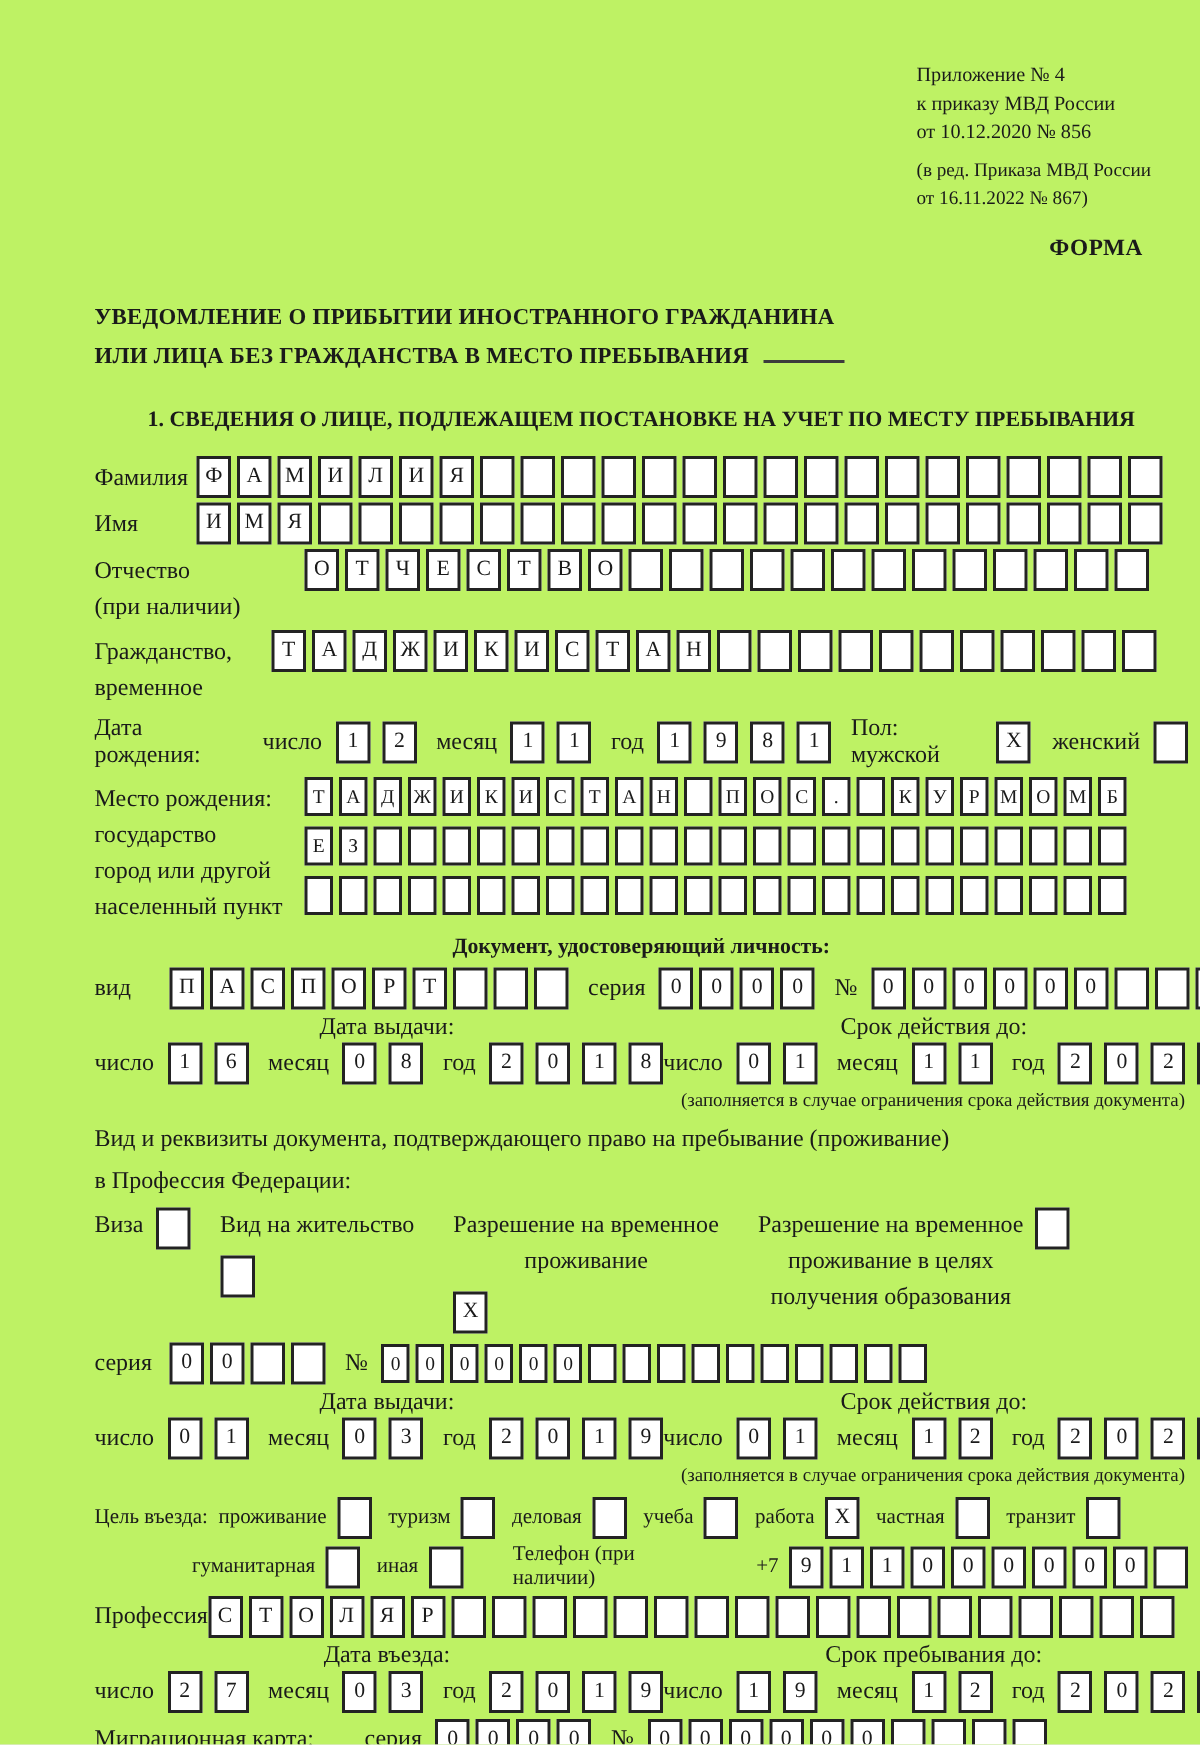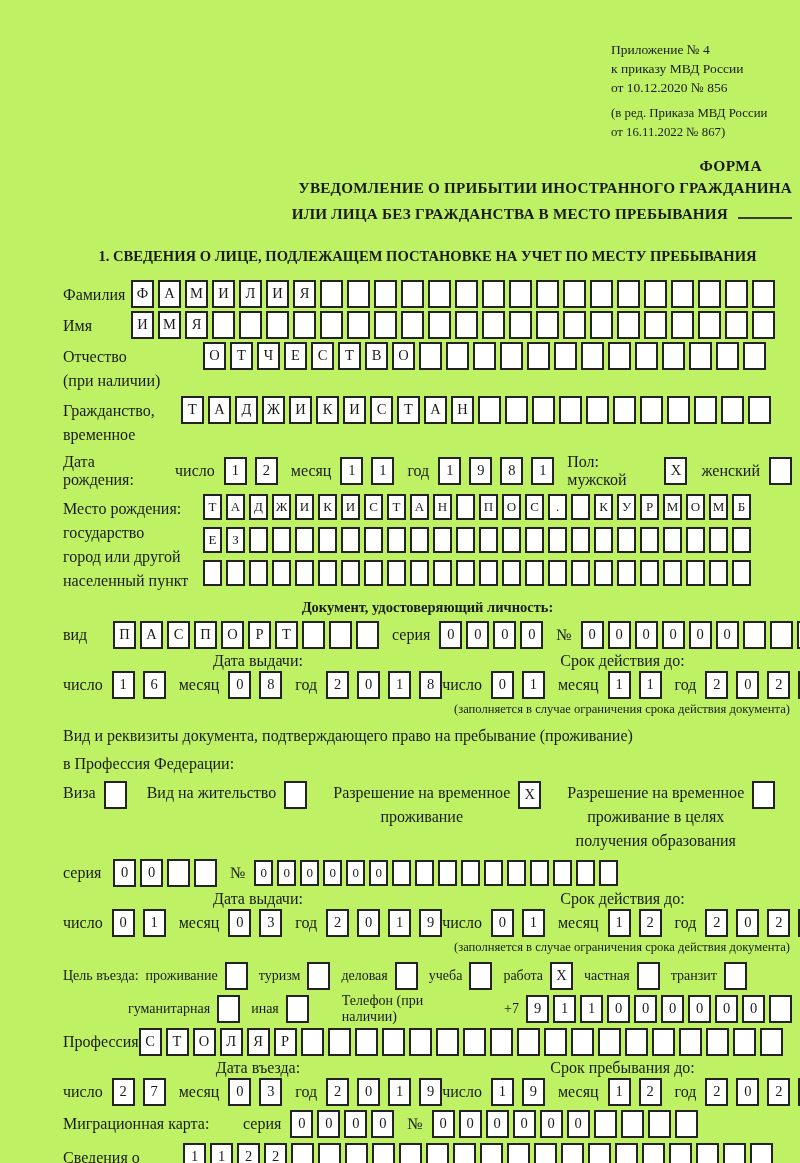--- a/index.html
+++ b/index.html
@@ -1,21 +1,21 @@
 <!DOCTYPE html>
 <html><head>
 <meta charset="utf-8">
 <style>
   html,body{margin:0;padding:0;background:#e8e8e8;}
   body{width:800px;height:1163px;font-family:"Liberation Serif","DejaVu Serif",serif;color:#1a1a1a;}
   .page{box-sizing:border-box;width:800px;height:1163px;background:#bef264;padding:40px 8px 0 63px;overflow:hidden;position:relative;}
   .hdr{margin-left:548px;font-size:13.5px;line-height:1.42;}
   .hdr .sub{margin-top:7px;font-size:12.8px;}
   .forma{margin-top:16px;padding-right:30px;text-align:right;font-weight:bold;font-size:15.5px;letter-spacing:.4px;}
-  .title{margin-top:0;text-align:right;font-weight:bold;font-size:15.2px;line-height:1.75;letter-spacing:.2px;}
+  .title{margin-top:24px;text-align:left;font-weight:bold;font-size:15.2px;line-height:1.75;letter-spacing:.2px;}
   .uline{display:inline-block;width:54px;border-bottom:2px solid #3c3c3c;margin-left:10px;height:14px;}
   .sec{margin:20px 0 15px;text-align:center;font-weight:bold;font-size:14.6px;}
   .frow{display:flex;align-items:flex-start;margin-bottom:3px;}
   .lbl{padding-top:3px;line-height:1.5;}
   .w50{flex:0 0 50px;}.w68{flex:0 0 68px;}.w118{flex:0 0 118px;}.w120{flex:0 0 120px;}.w140{flex:0 0 140px;}.w158{flex:0 0 158px;}
   .cells{display:inline-flex;gap:4px;}
   .cell{flex:none;width:19px;height:24px;border:2px solid #232323;display:inline-flex;align-items:center;justify-content:center;font-size:14.5px;background:#fff;}
   .cells.sm .cell{width:15px;height:22px;font-size:13px;}
   .cells.wide{gap:8px;}
   .stack{display:flex;flex-direction:column;gap:7px;}
@@ -25,21 +25,21 @@
   .dh-l{flex:0 0 390px;text-align:center;}
   .dh-r{flex:1;text-align:center;}
   .dgroup{display:flex;align-items:center;}
   .dlab{margin-right:9px;}
   .mr{margin-right:13px;}
   .rt{margin-left:auto;}
   .note-r{text-align:right;font-size:12.6px;margin:1px 2px 7px 0;}
   .plain{margin:3px 0;line-height:1.55;}
   .optrow{display:flex;align-items:flex-start;margin:4px 0 6px;}
   .opt{display:flex;align-items:flex-start;gap:8px;}
-  .opt .txt{text-align:center;line-height:1.5;}.g20{margin-right:20px;}.g26{margin-right:26px;}
+  .opt .txt{text-align:center;line-height:1.5;}.g20{margin-right:20px;}.g26{margin-right:26px;flex-direction:column;}
   .goalrow{display:flex;align-items:center;margin:3px 0;}
   .goalrow .gl{margin-right:7px;}
   .goalrow .gbx{margin-right:11px;}
   .indent{margin-left:65px;}
 </style>
 </head>
 <body>
 
 <div class="page">
 

